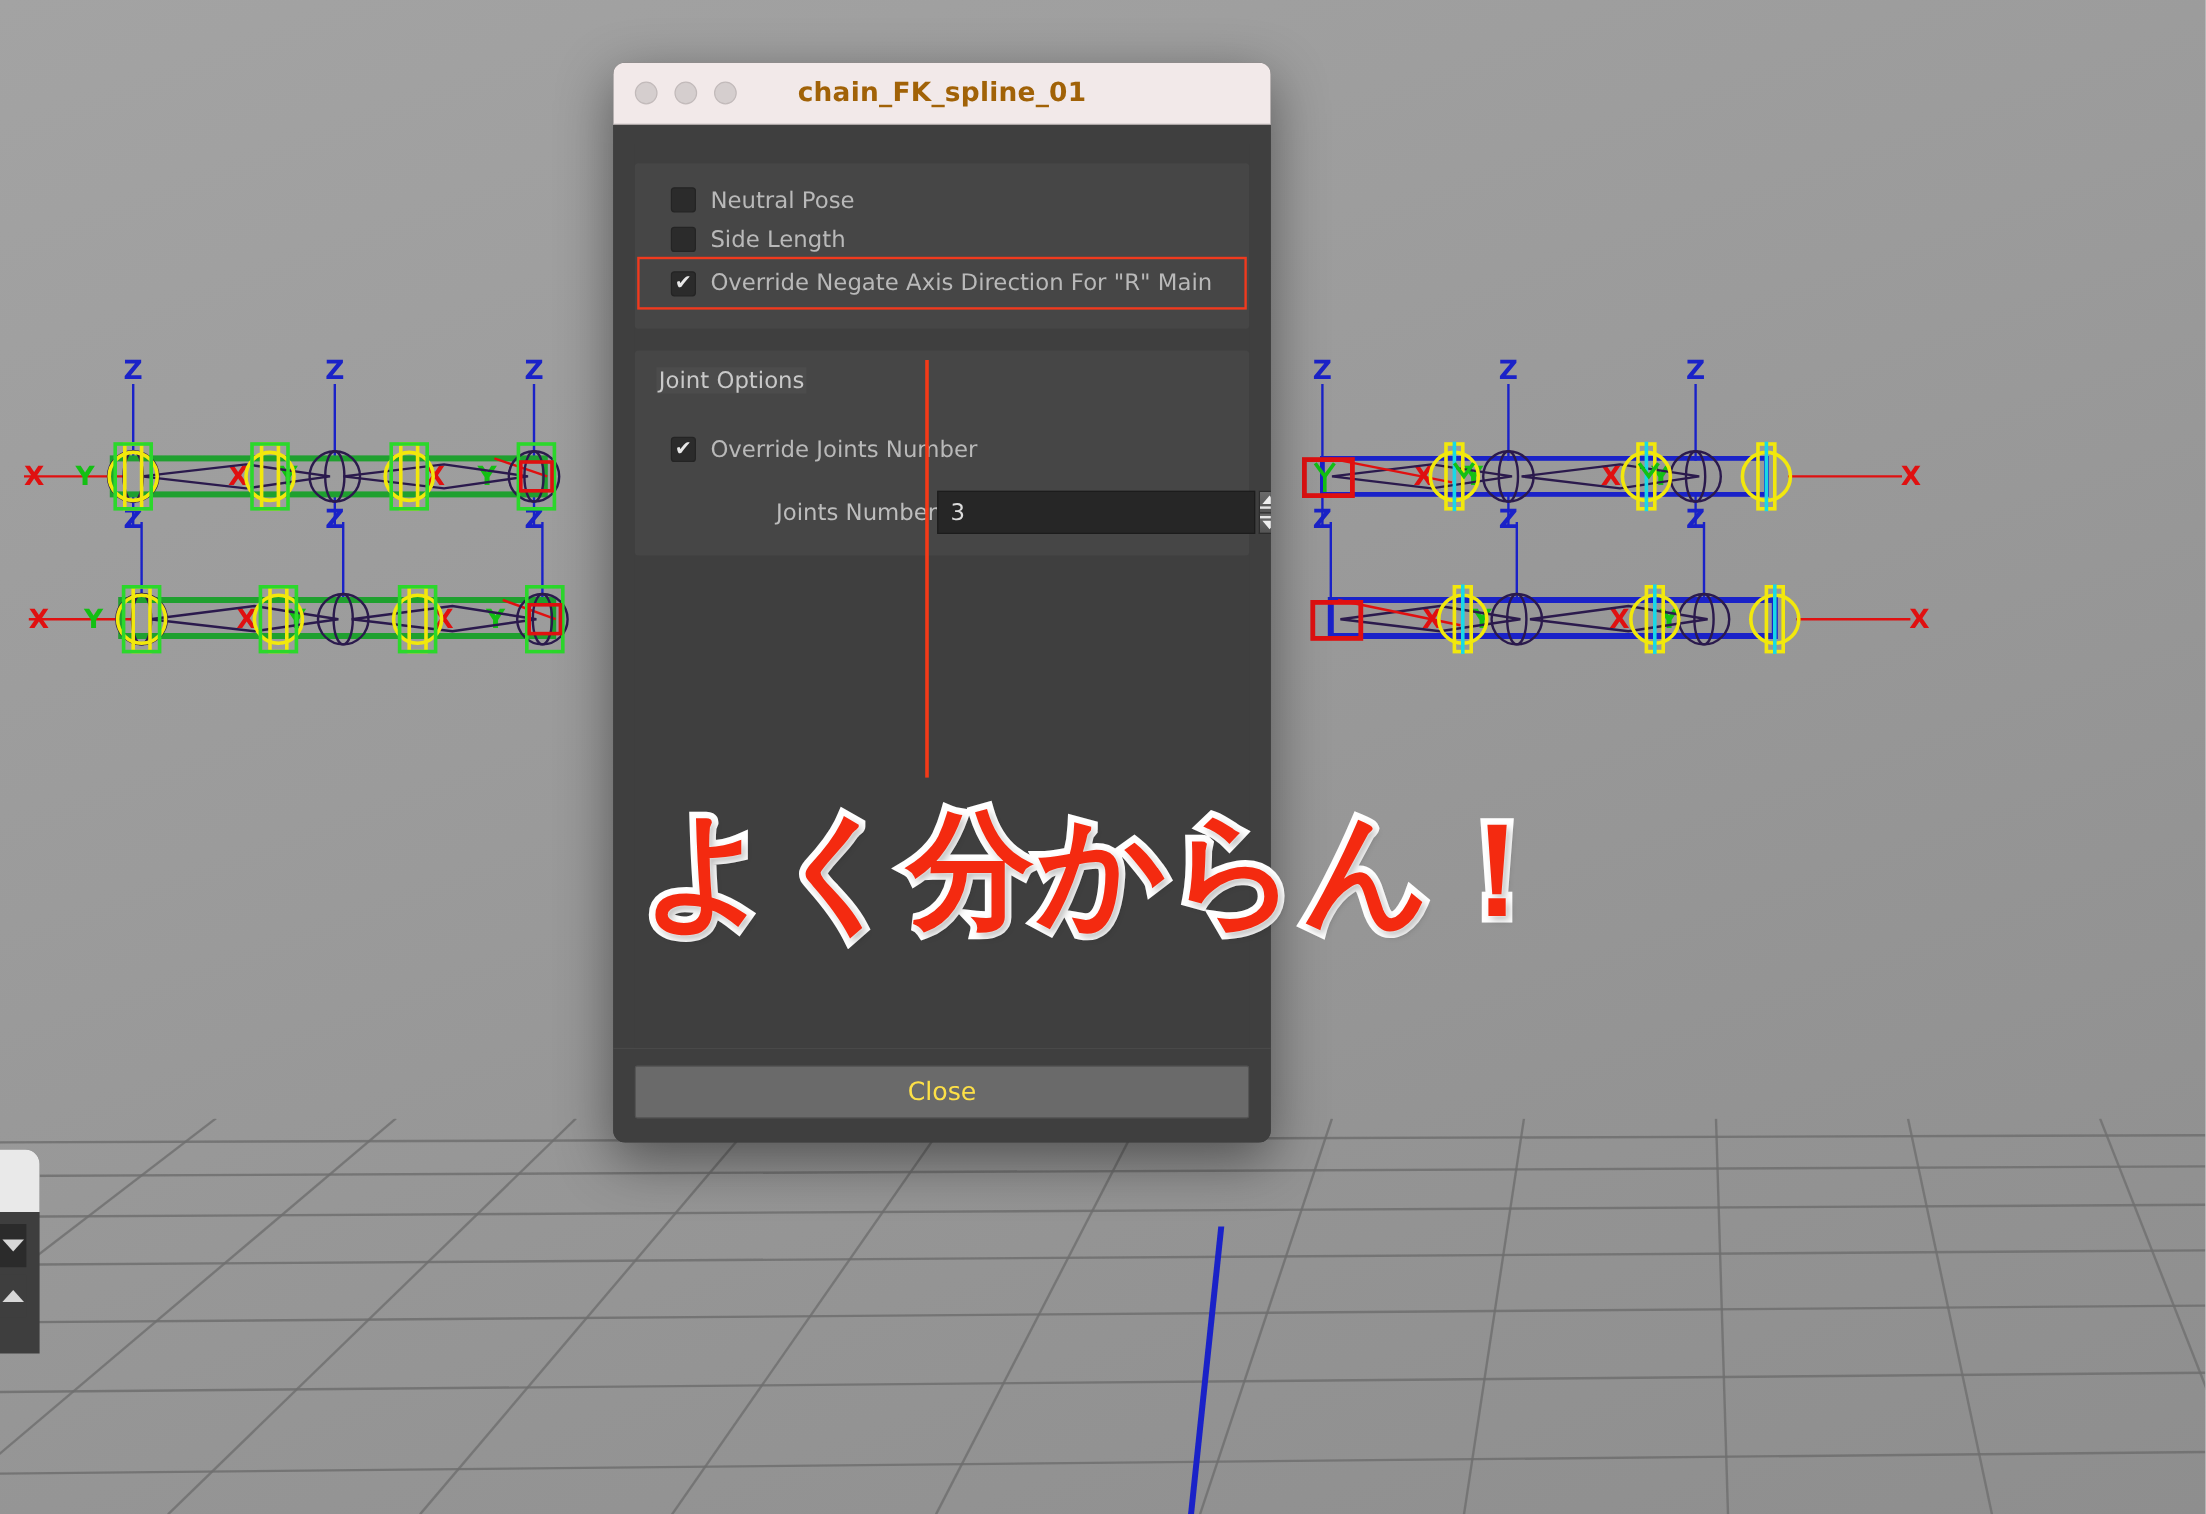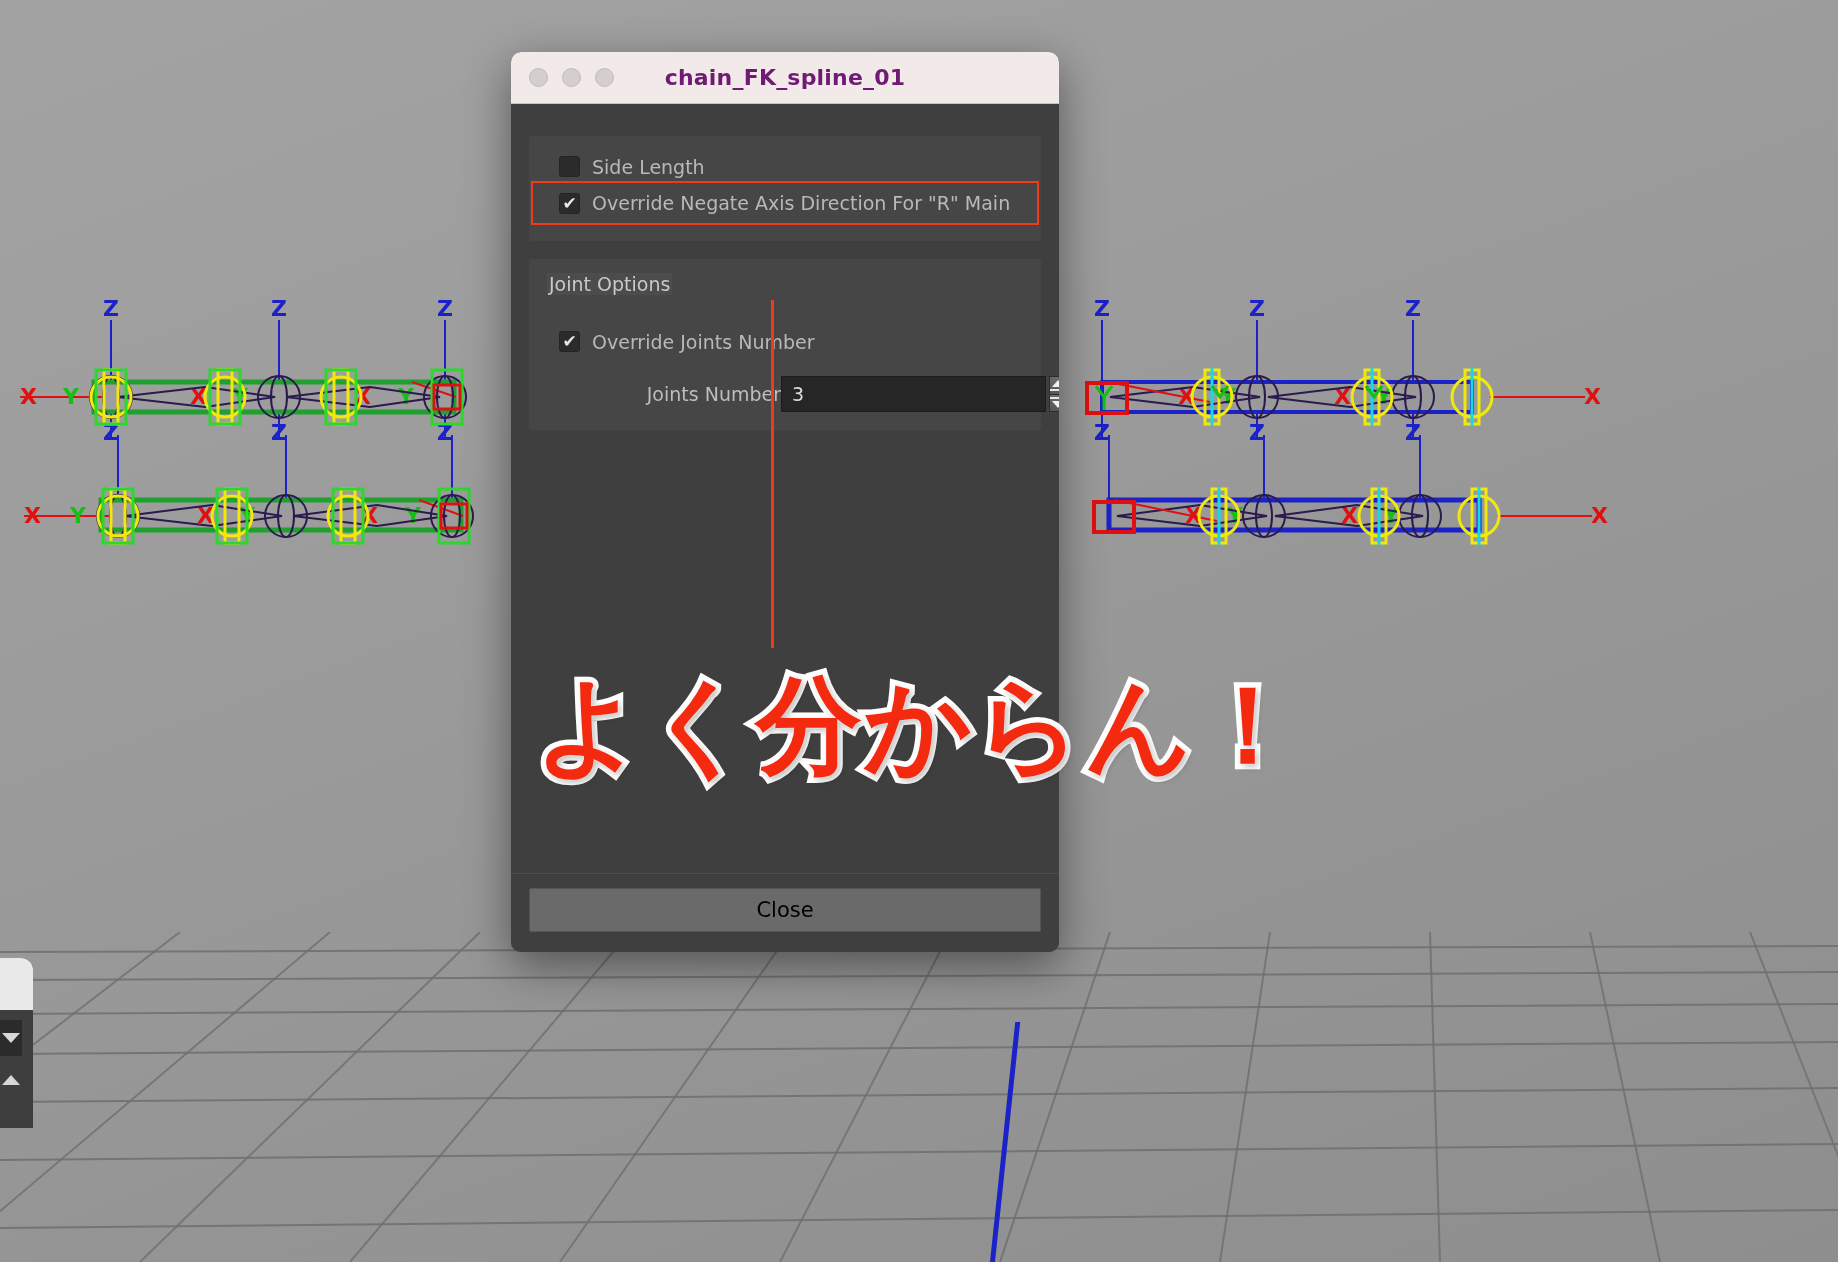--- a/index.html
+++ b/index.html
@@ -124,21 +124,21 @@
     border-radius: 50%;
     background: #d5cece;
     border: 1px solid #c2baba;
   }
   .win-title {
     position: absolute;
     left: 0; right: 0;
     text-align: center;
     font-size: 22px;
     font-weight: bold;
-    color: #701a75;
+    color: #a16207;
     letter-spacing: 0.2px;
     pointer-events: none;
   }
 
   .dialog-body {
     flex: 1 1 auto;
     background: #3f3f3f;
     position: relative;
     padding: 16px 18px 0 18px;
     display: flex;
@@ -296,21 +296,21 @@
     padding: 14px 18px 20px 18px;
     background: #3f3f3f;
     border-top: 1px solid #4d4d4d;
   }
   .close-btn {
     width: 100%;
     height: 44px;
     background: #6a6a6a;
     border: 1px solid #555;
     border-radius: 2px;
-    color: #000000;
+    color: #fde047;
     font-size: 21px;
     font-family: "DejaVu Sans", "Liberation Sans", sans-serif;
     cursor: pointer;
   }
 
   
   .annot-line {
     position: absolute;
     left: 771px;
     top: 300px;
@@ -595,20 +595,24 @@
       </div>
       <div class="win-title">chain_FK_spline_01</div>
     </div>
 
     <div class="dialog-body">
 
 
       <div class="panel-scroll">
 
         <div class="group">
+          <div class="chk-row">
+            <span class="checkbox"></span>
+            <span class="chk-label">Neutral Pose</span>
+          </div>
           <div class="chk-row">
             <span class="checkbox"></span>
             <span class="chk-label">Side Length</span>
           </div>
           <div class="chk-row highlight">
             <span class="checkbox checked">
                 <span class="tick">✔</span>
               </span>
             <span class="chk-label">Override Negate Axis Direction For "R" Main</span>
           </div>

